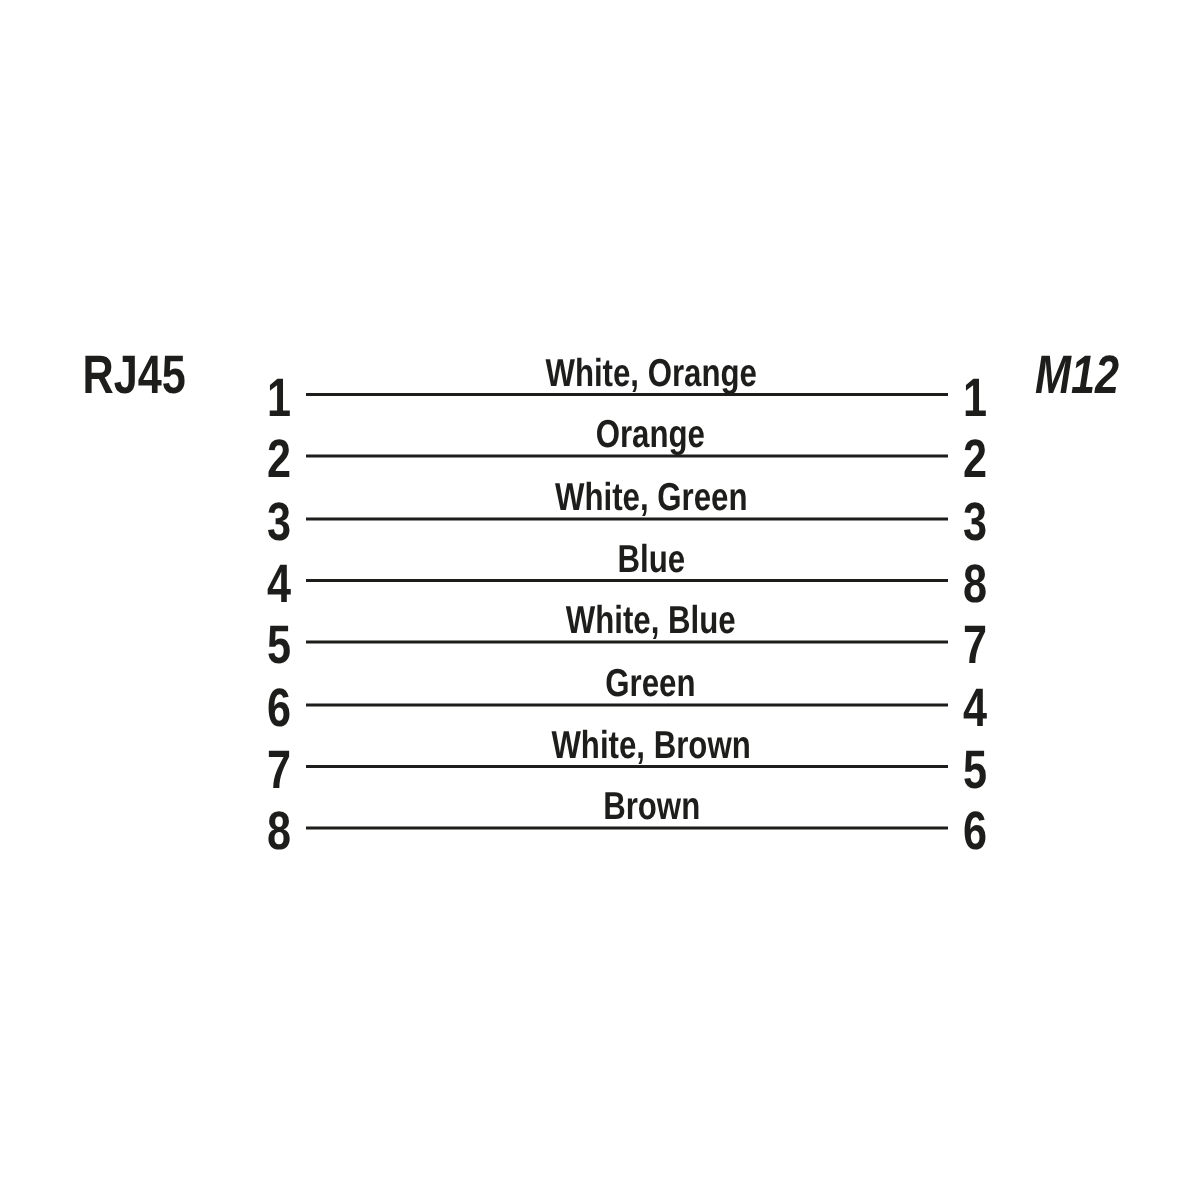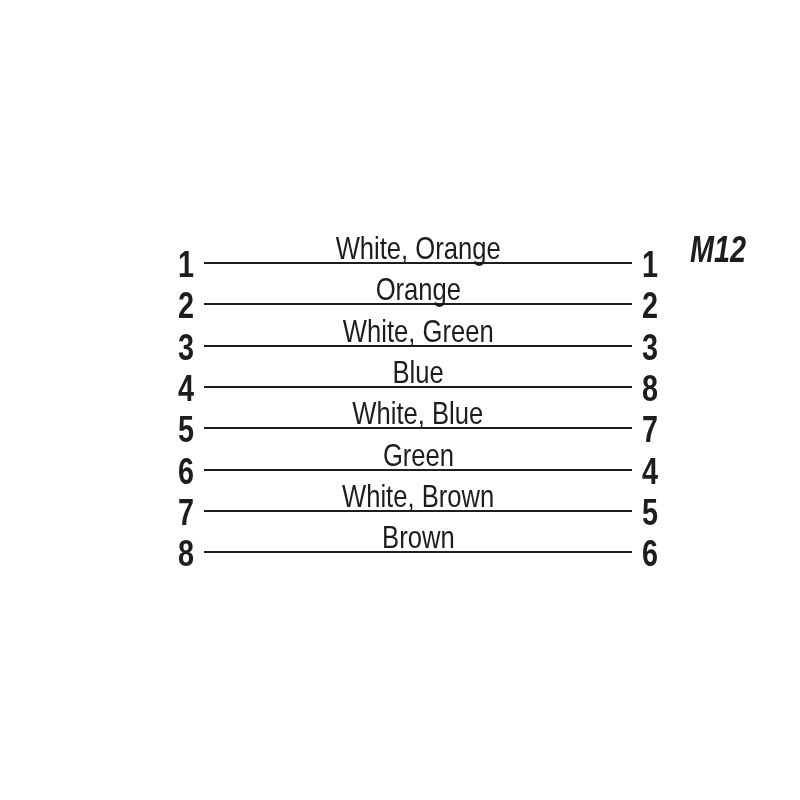--- a/index.html
+++ b/index.html
@@ -33,26 +33,26 @@
   }
   .wire-line {
     position: absolute;
     left: 204px;
     width: 428px;
     height: 2px;
     background: #1d1d1b;
   }
   .wire-label {
     position: absolute;
-    left: 204px;
+    left: 220px;
     width: 428px;
     height: 30px;
-    font-size: 32px;
+    font-size: 26px;
     line-height: 30px;
-    font-weight: normal;
+    font-weight: bold;
     text-align: center;
   }
   .pin {
     position: absolute;
     font-size: 36px;
     line-height: 36px;
     font-weight: bold;
   }
   .pin-left {
     left: 148px;
@@ -62,20 +62,23 @@
   .pin-right {
     left: 642px;
     width: 60px;
     text-align: left;
   }
 </style>
 </head>
 <body>
 
 <div id="canvas">
+  <div class="connector-label" style="left:55px; top:232px;">
+    <span class="cond o-left">RJ45</span>
+  </div>
 
   <div class="connector-label" style="left:690px; top:232px;font-style:italic;">
     <span class="cond o-left">M12</span>
   </div>
 
   <div id="rows">
       <div>
         <div class="wire-line" style="top: 262px;"></div>
         <div class="wire-label" style="top: 233px;"><span class="cond">White, Orange</span></div>
         <div class="pin pin-left" style="top: 247px;"><span class="cond o-right">1</span></div>

